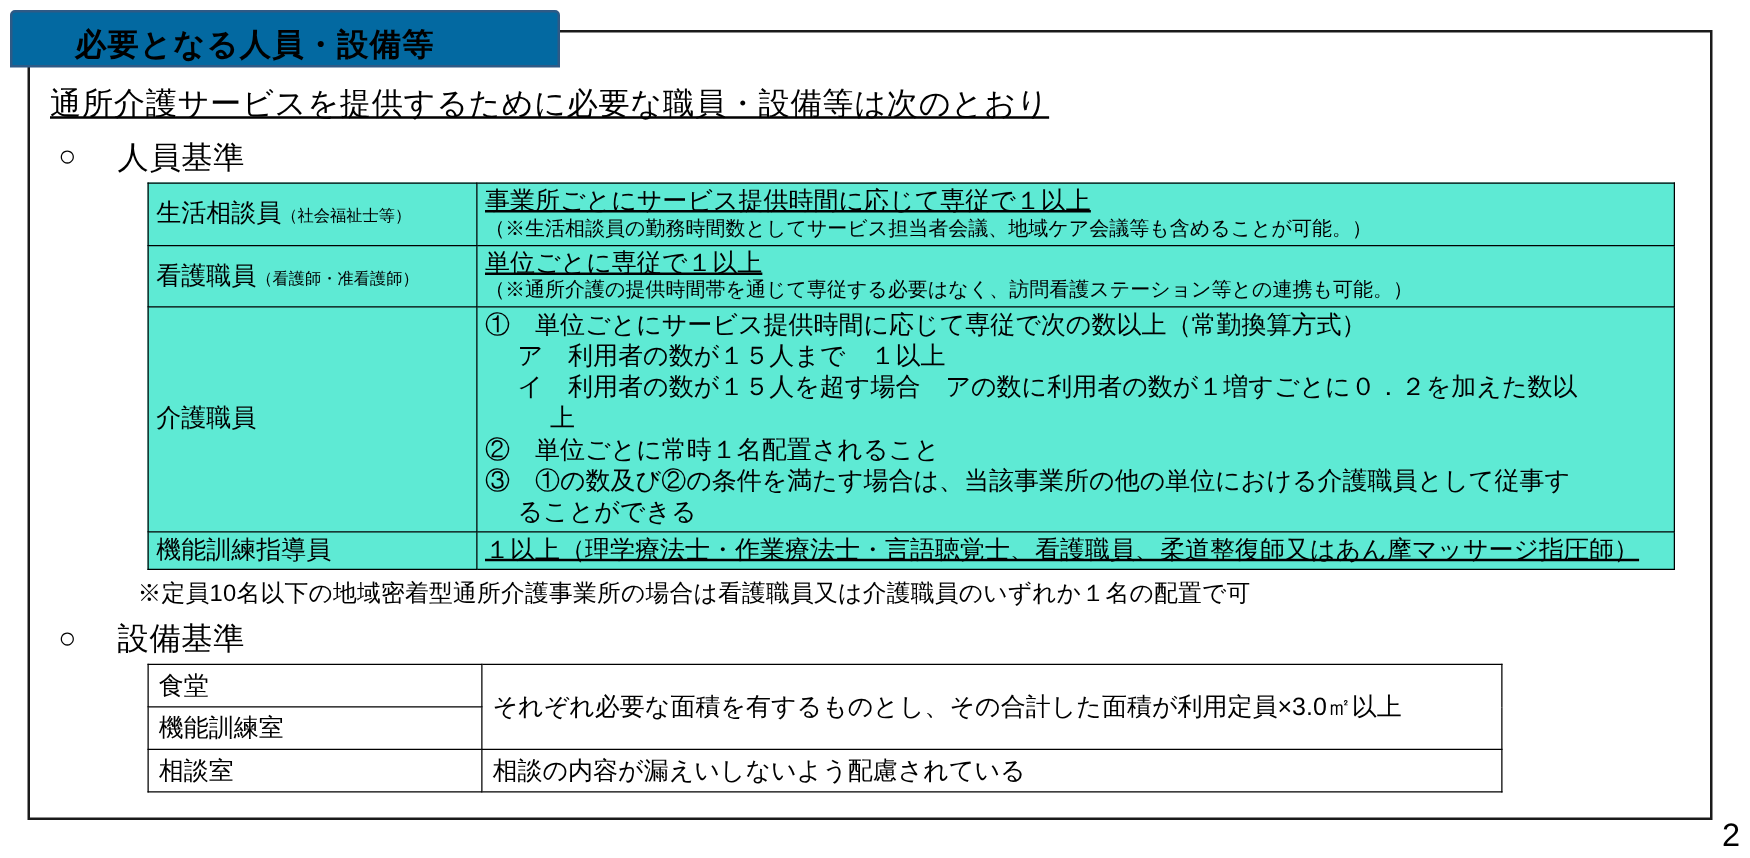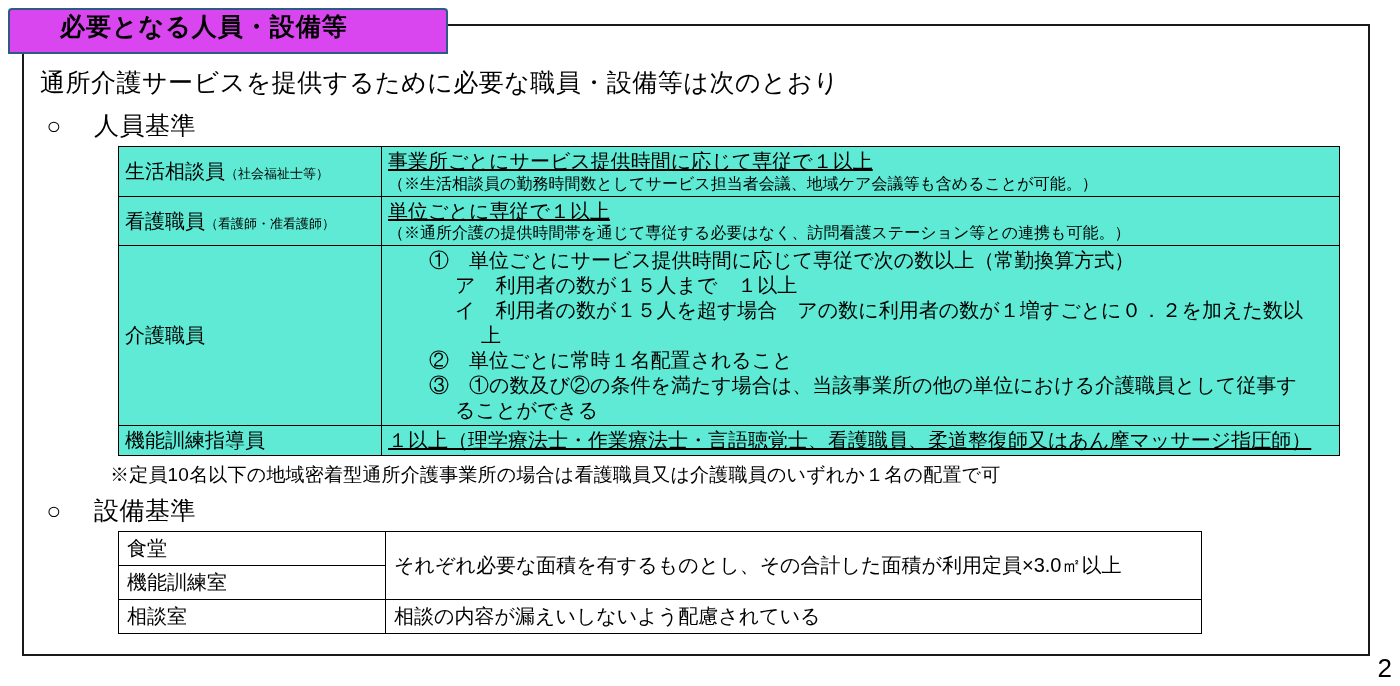--- a/index.html
+++ b/index.html
@@ -34,26 +34,26 @@
     box-sizing: border-box;
   }
 
   
   .title-tab {
     position: absolute;
     left: 8px;
     top: 8px;
     width: 440px;
     height: 46px;
-    background: #d946ef;
+    background: #0369a1;
     border: 2px solid #2e5a86;
     border-radius: 4px 4px 0 0;
     box-sizing: border-box;
     display: flex;
-    align-items: flex-start;
+    align-items: flex-end;
     z-index: 5;
   }
   .title-tab .title-text {
     font-size: 25px;
     font-weight: bold;
     letter-spacing: 1px;
     padding-left: 50px;
     color: #000000;
     white-space: nowrap;
   }
@@ -66,20 +66,21 @@
     height: 632px;
     box-sizing: border-box;
     padding: 42px 18px 0 10px;
   }
 
   .lead {
     font-size: 25px;
     margin: 0 0 10px 8px;
     white-space: nowrap;
     letter-spacing: 0.5px;
+    text-decoration: underline;
   }
 
   .section-head {
     font-size: 25px;
     margin: 0 0 4px 0;
     display: flex;
     align-items: center;
     letter-spacing: 0.5px;
   }
   .section-head .bullet {
@@ -120,21 +121,20 @@
   }
   .cell-note {
     font-size: 16px;
   }
   .staff-list {
     font-size: 20px;
     line-height: 1.25;
   }
   .staff-list .li {
     white-space: nowrap;
-    margin-left: 41px;
   }
   .indent1 { padding-left: 26px; }
   .indent2 { padding-left: 52px; }
 
   td.full {
     font-size: 20px;
   }
 
   .note-line {
     font-size: 19px;

